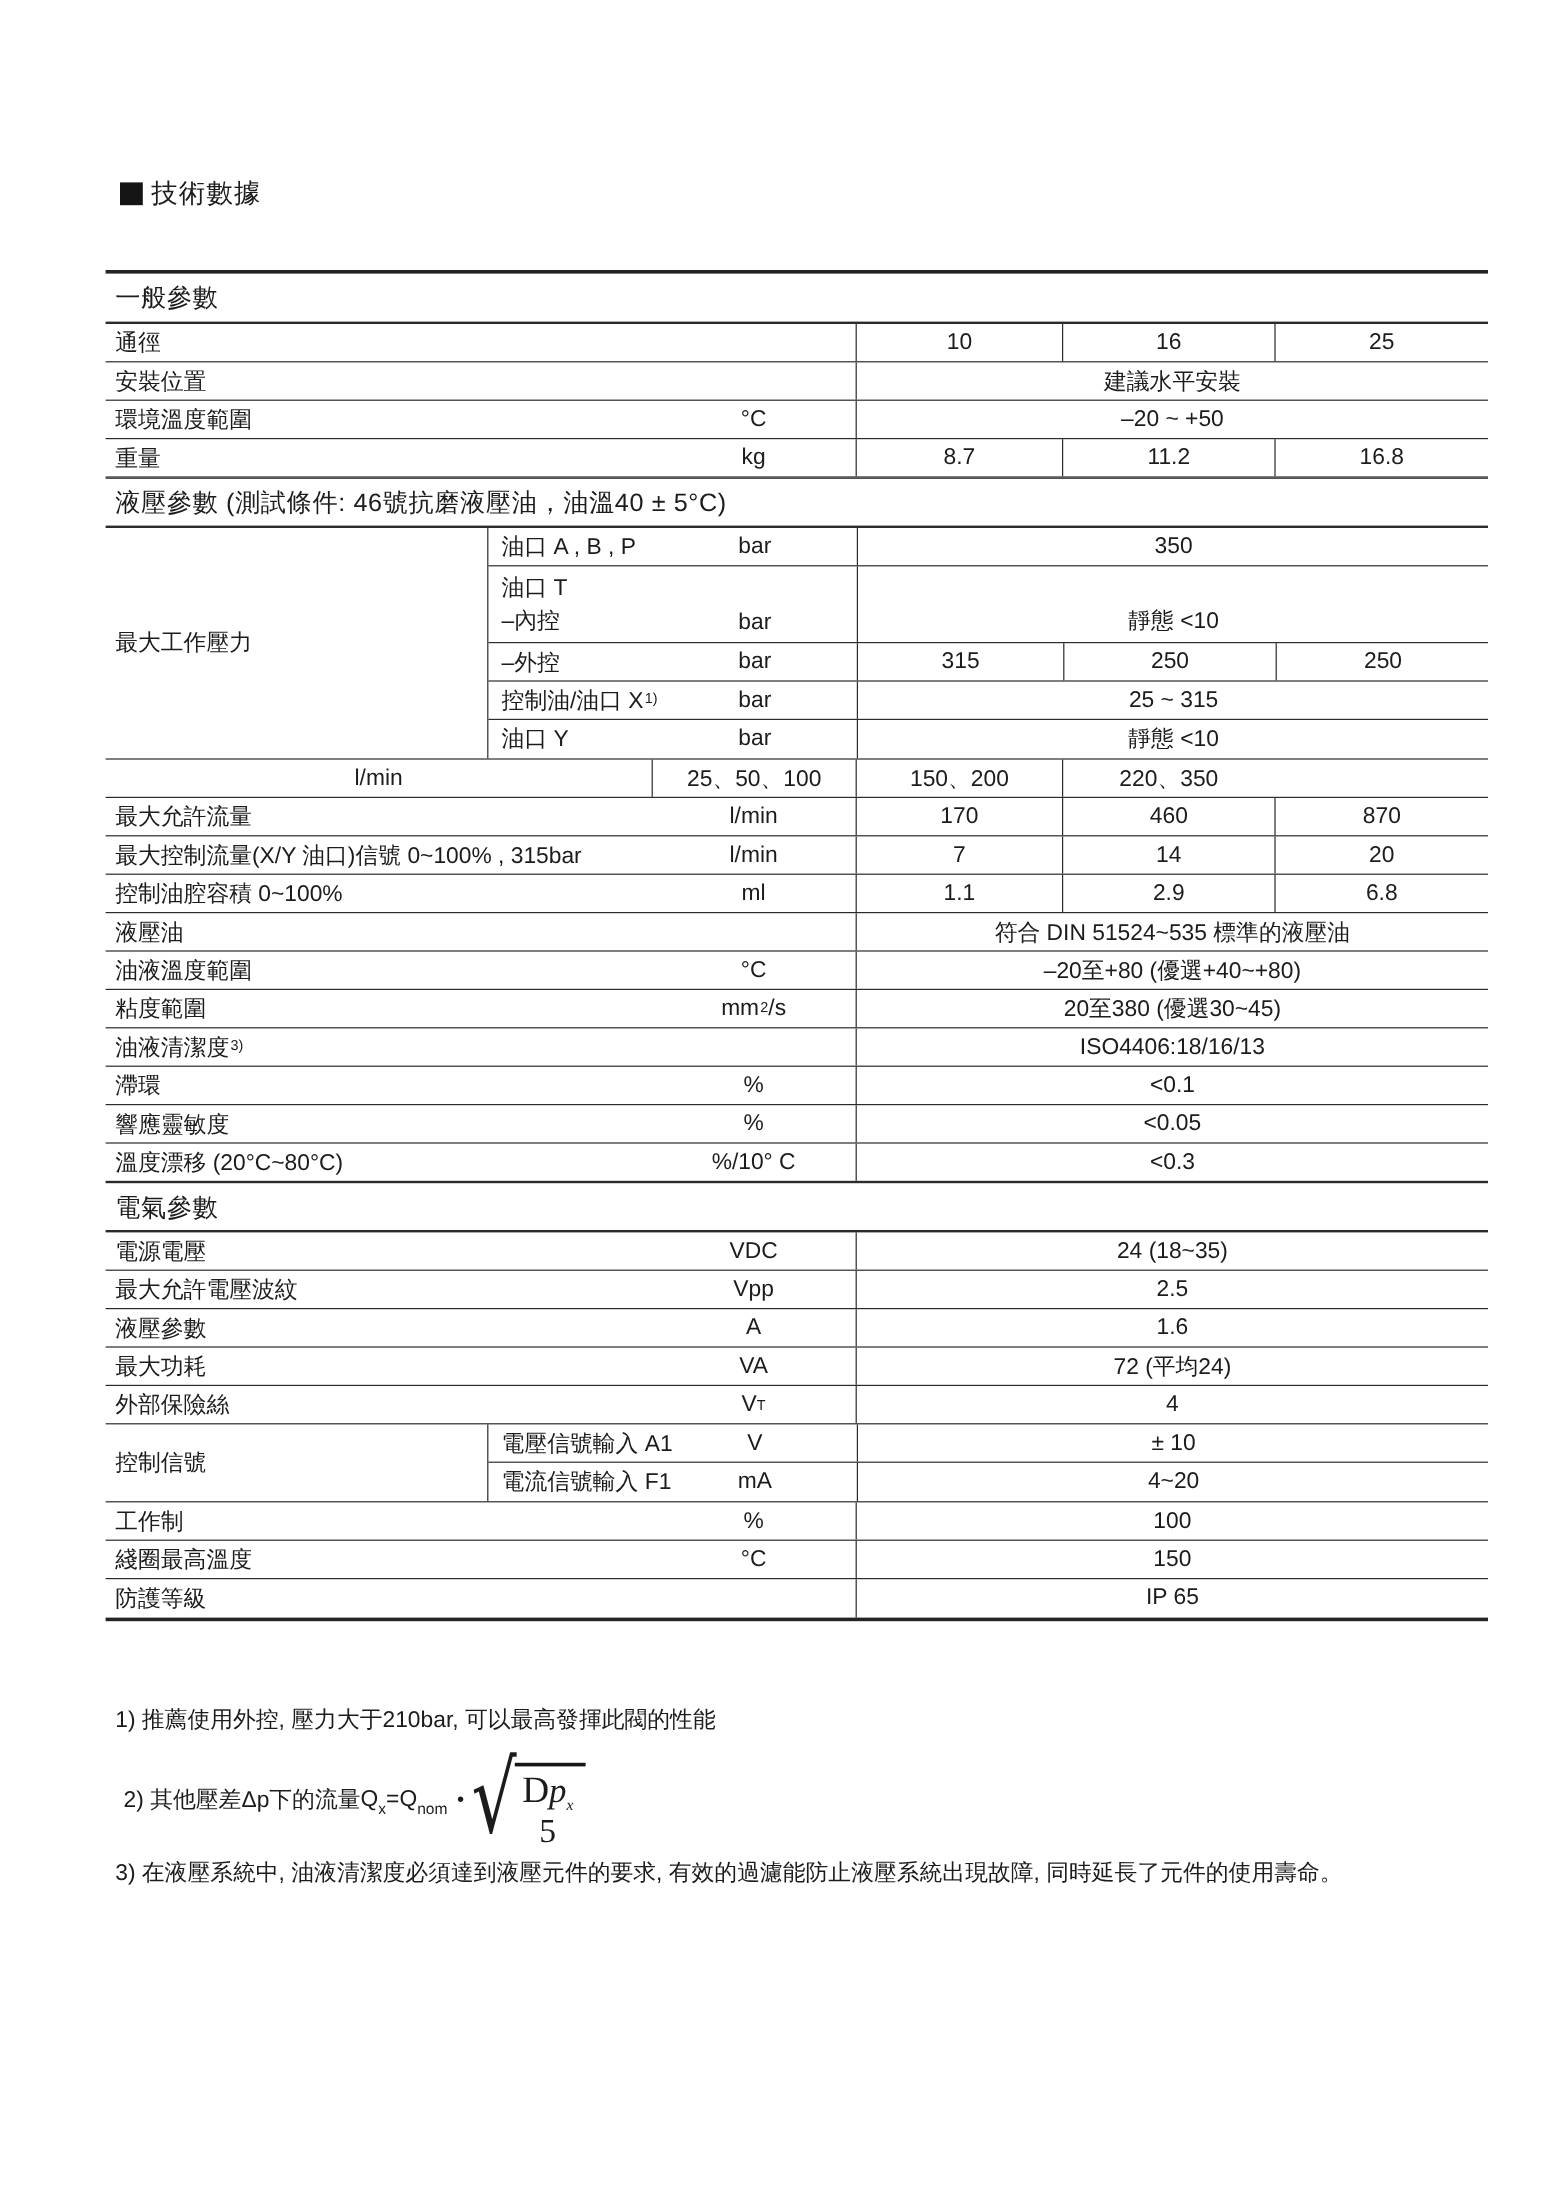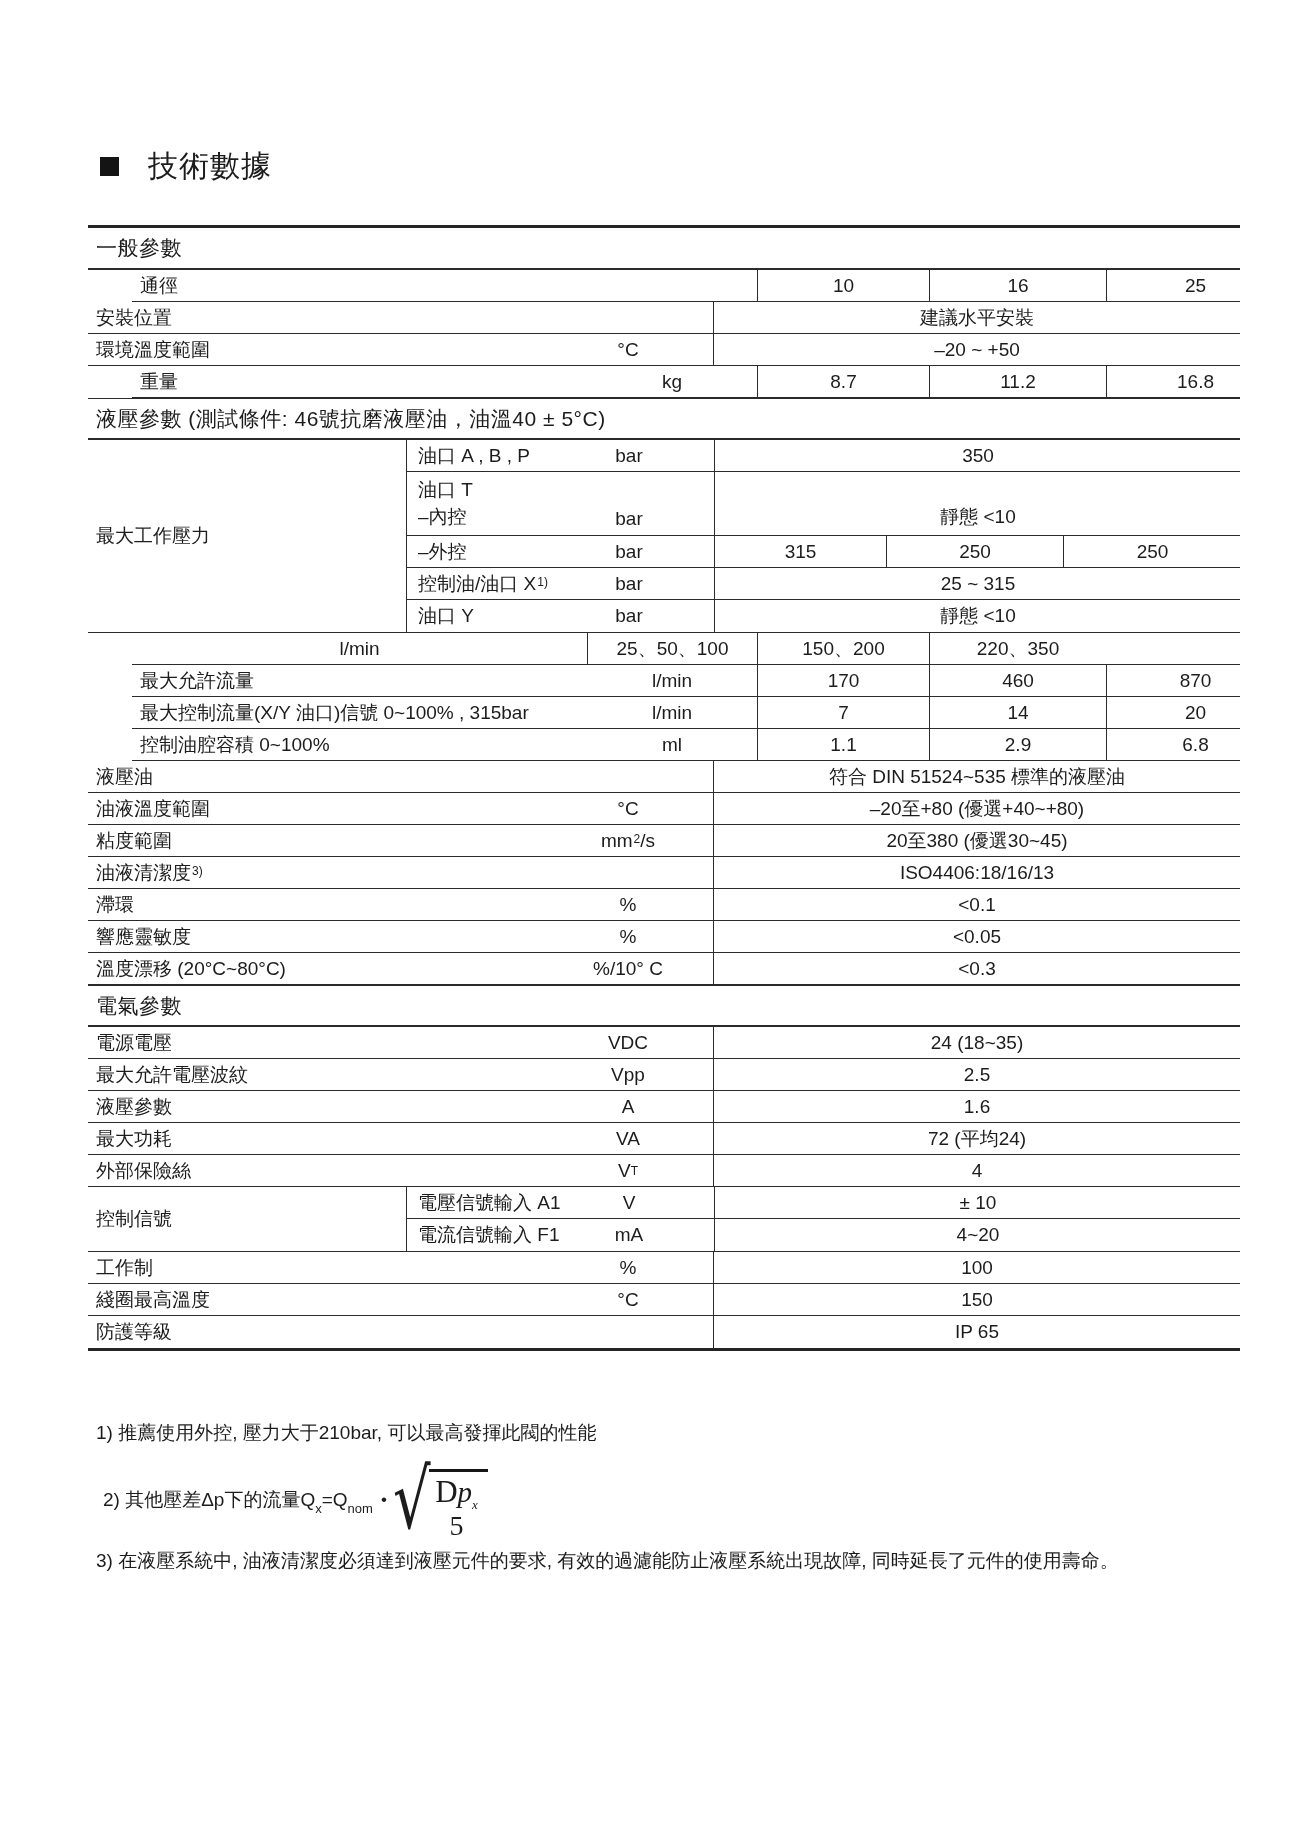--- a/index.html
+++ b/index.html
@@ -4,32 +4,32 @@
 <style>
   * { box-sizing: border-box; margin: 0; padding: 0; }
   html,body { background:#ffffff; }
   body {
     width:1300px; height:1822px; position:relative;
     font-family:"Liberation Sans","DejaVu Sans",sans-serif;
     color:#1c1c1c;
   }
 
   
-  .title { position:absolute; left:100px; top:146px; display:flex; align-items:center; gap:29px;
-           font-size:30px; letter-spacing:1px; }
+  .title { position:absolute; left:100px; top:146px; display:flex; align-items:center; gap:7px;
+           font-size:22px; letter-spacing:1px; }
   .square { width:19px; height:19px; background:#141414; flex:0 0 auto; }
 
   
   .tbl { position:absolute; left:88px; top:225px; width:1152px;
          border-top:3px solid #242424; border-bottom:3px solid #242424; font-size:19px; }
   .row { display:grid; border-bottom:1.5px solid #2b2b2b; height:32px; }
   .row:last-child { border-bottom:none; }
   .row.sec { grid-template-columns:1152px; height:42px; border-top:1.5px solid #2b2b2b; border-bottom:2px solid #2b2b2b; }
   .row.sec:first-child { border-top:none; }
-  .cols-vals { grid-template-columns:455px 170px 172px 177px 178px;margin-left:44px; }
+  .cols-vals { grid-template-columns:455px 170px 172px 177px 178px; }
   .cols-span { grid-template-columns:455px 170px 527px; }
   .cell { display:flex; align-items:center; }
   .hcell { font-size:21px; padding-left:8px; letter-spacing:0.5px; }
   .label { padding-left:8px; white-space:nowrap; }
   .u { justify-content:center; }
   .v { justify-content:center; border-left:1.5px solid #2b2b2b; }
   sup { font-size:12px; line-height:0; position:relative; top:-2px; margin-left:1px; }
   sub { font-size:12px; line-height:0; }
 
   

